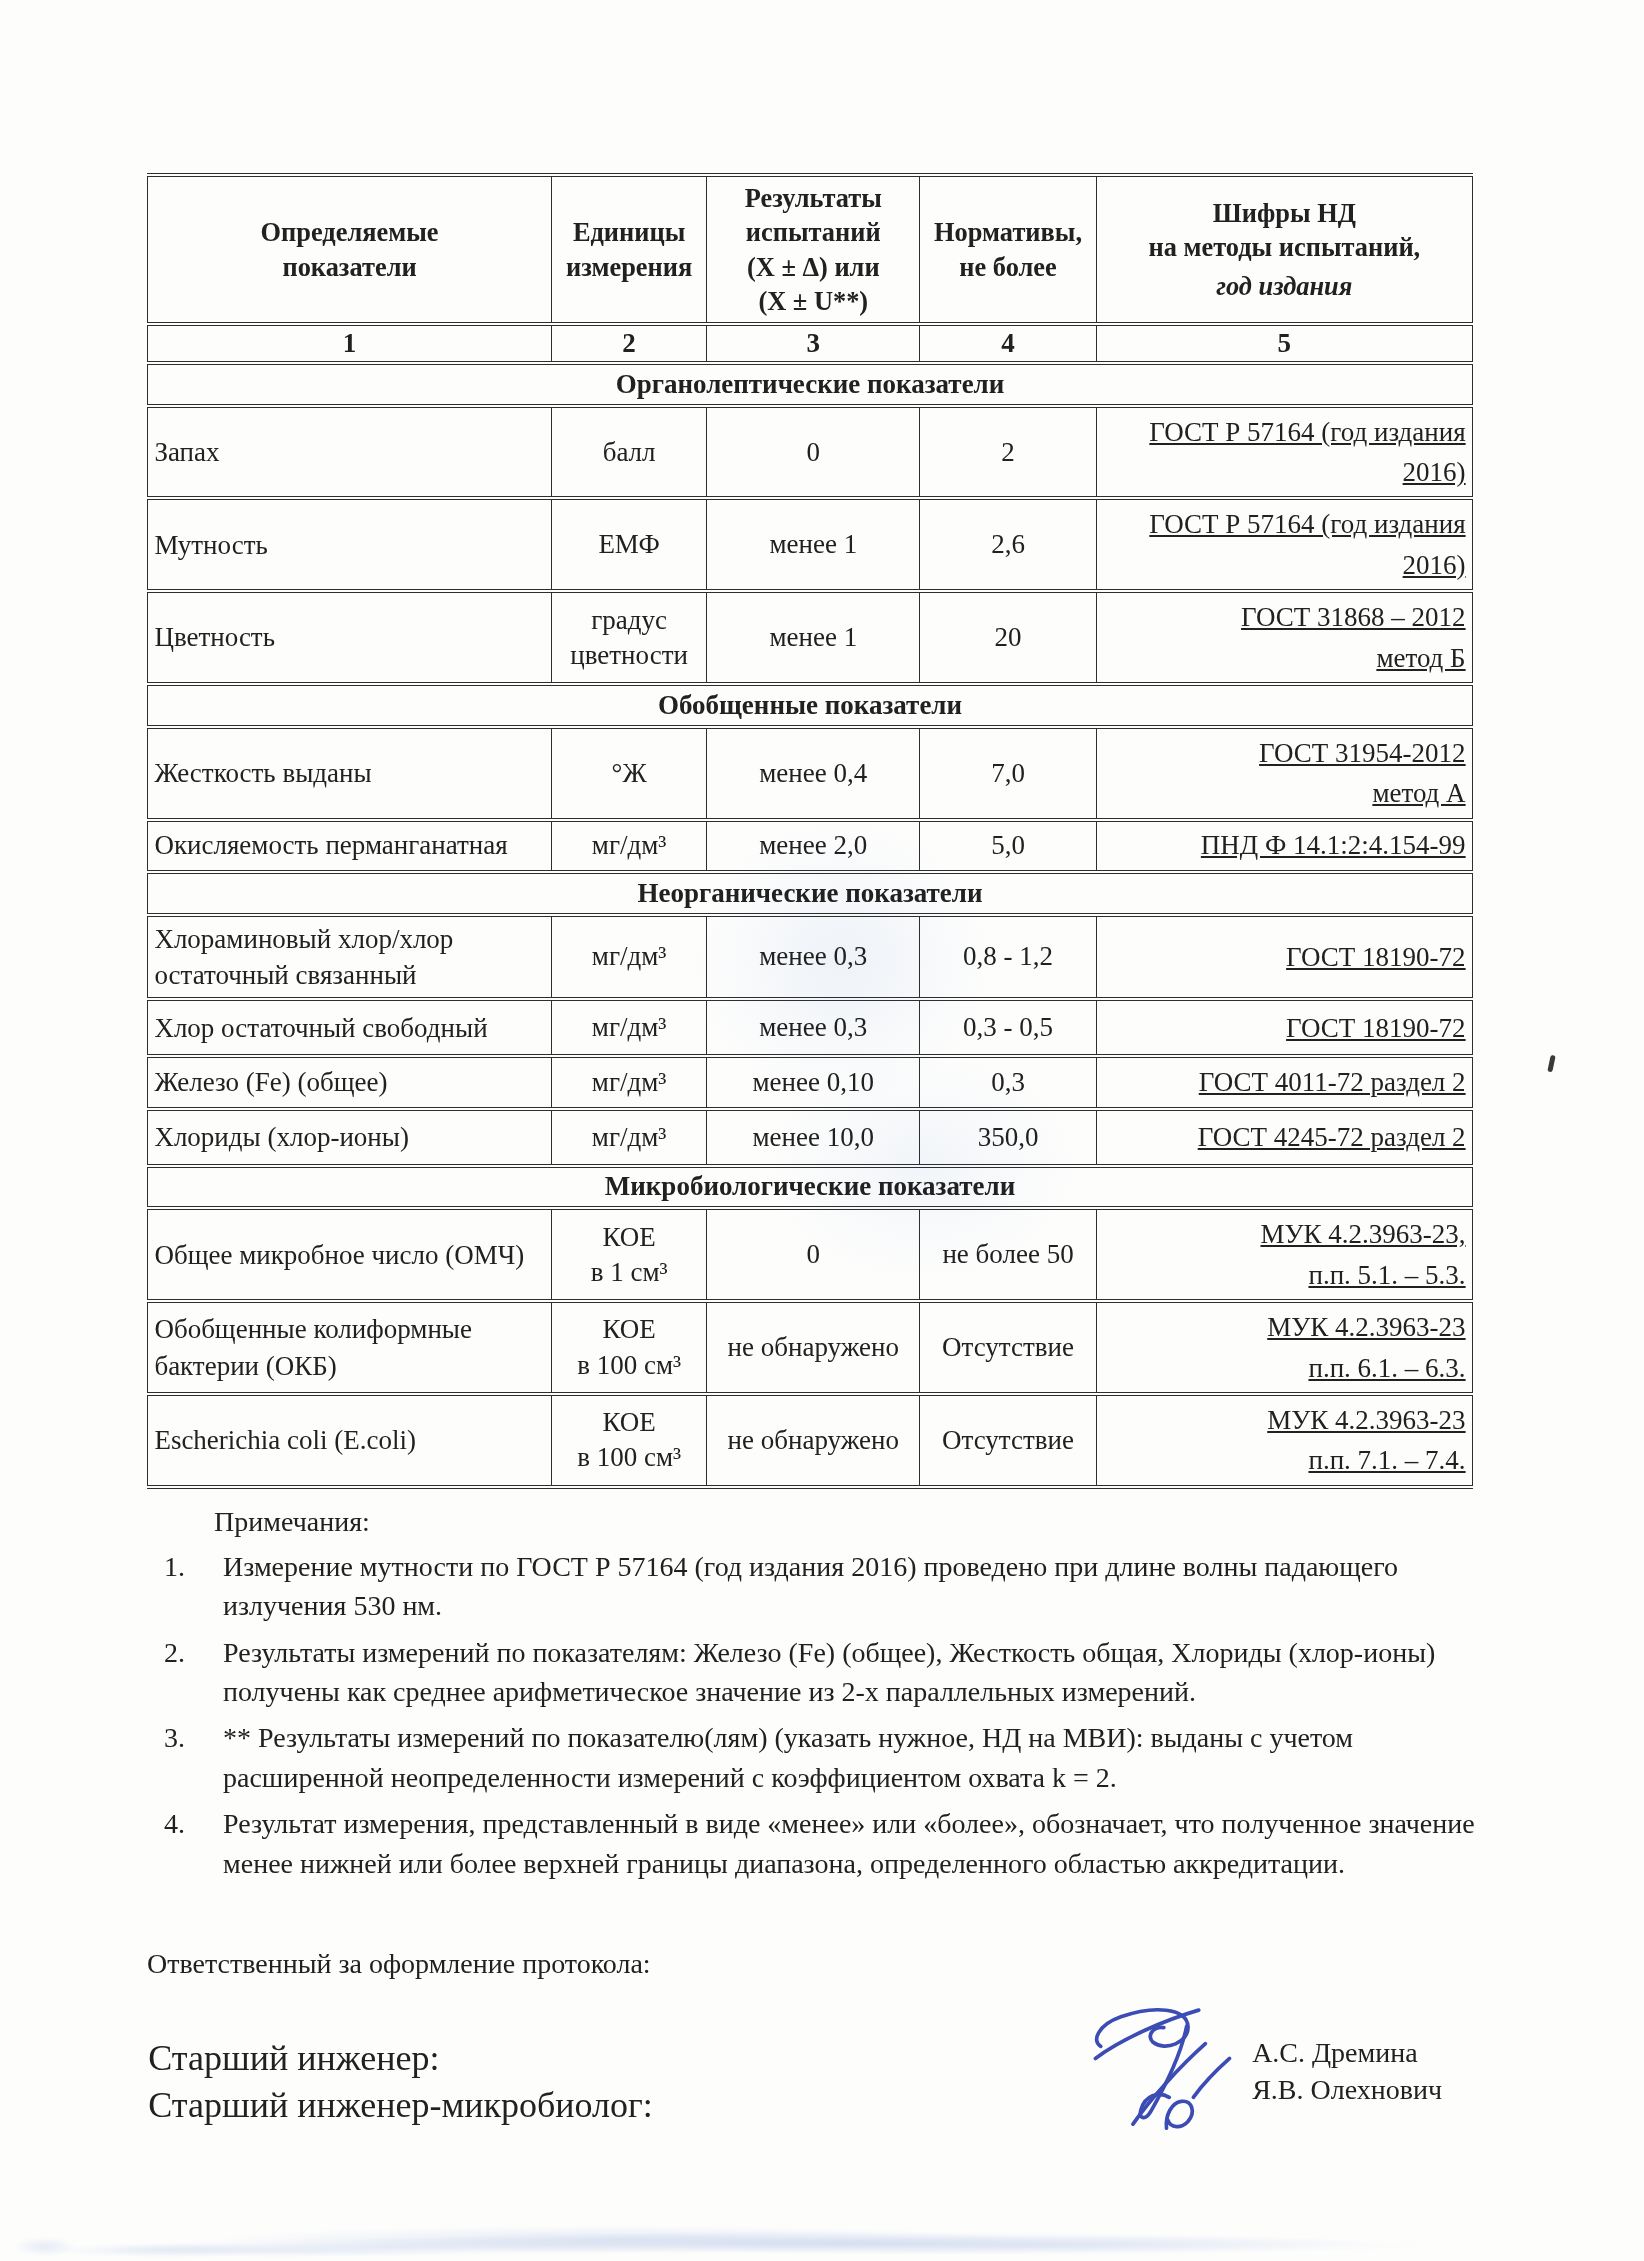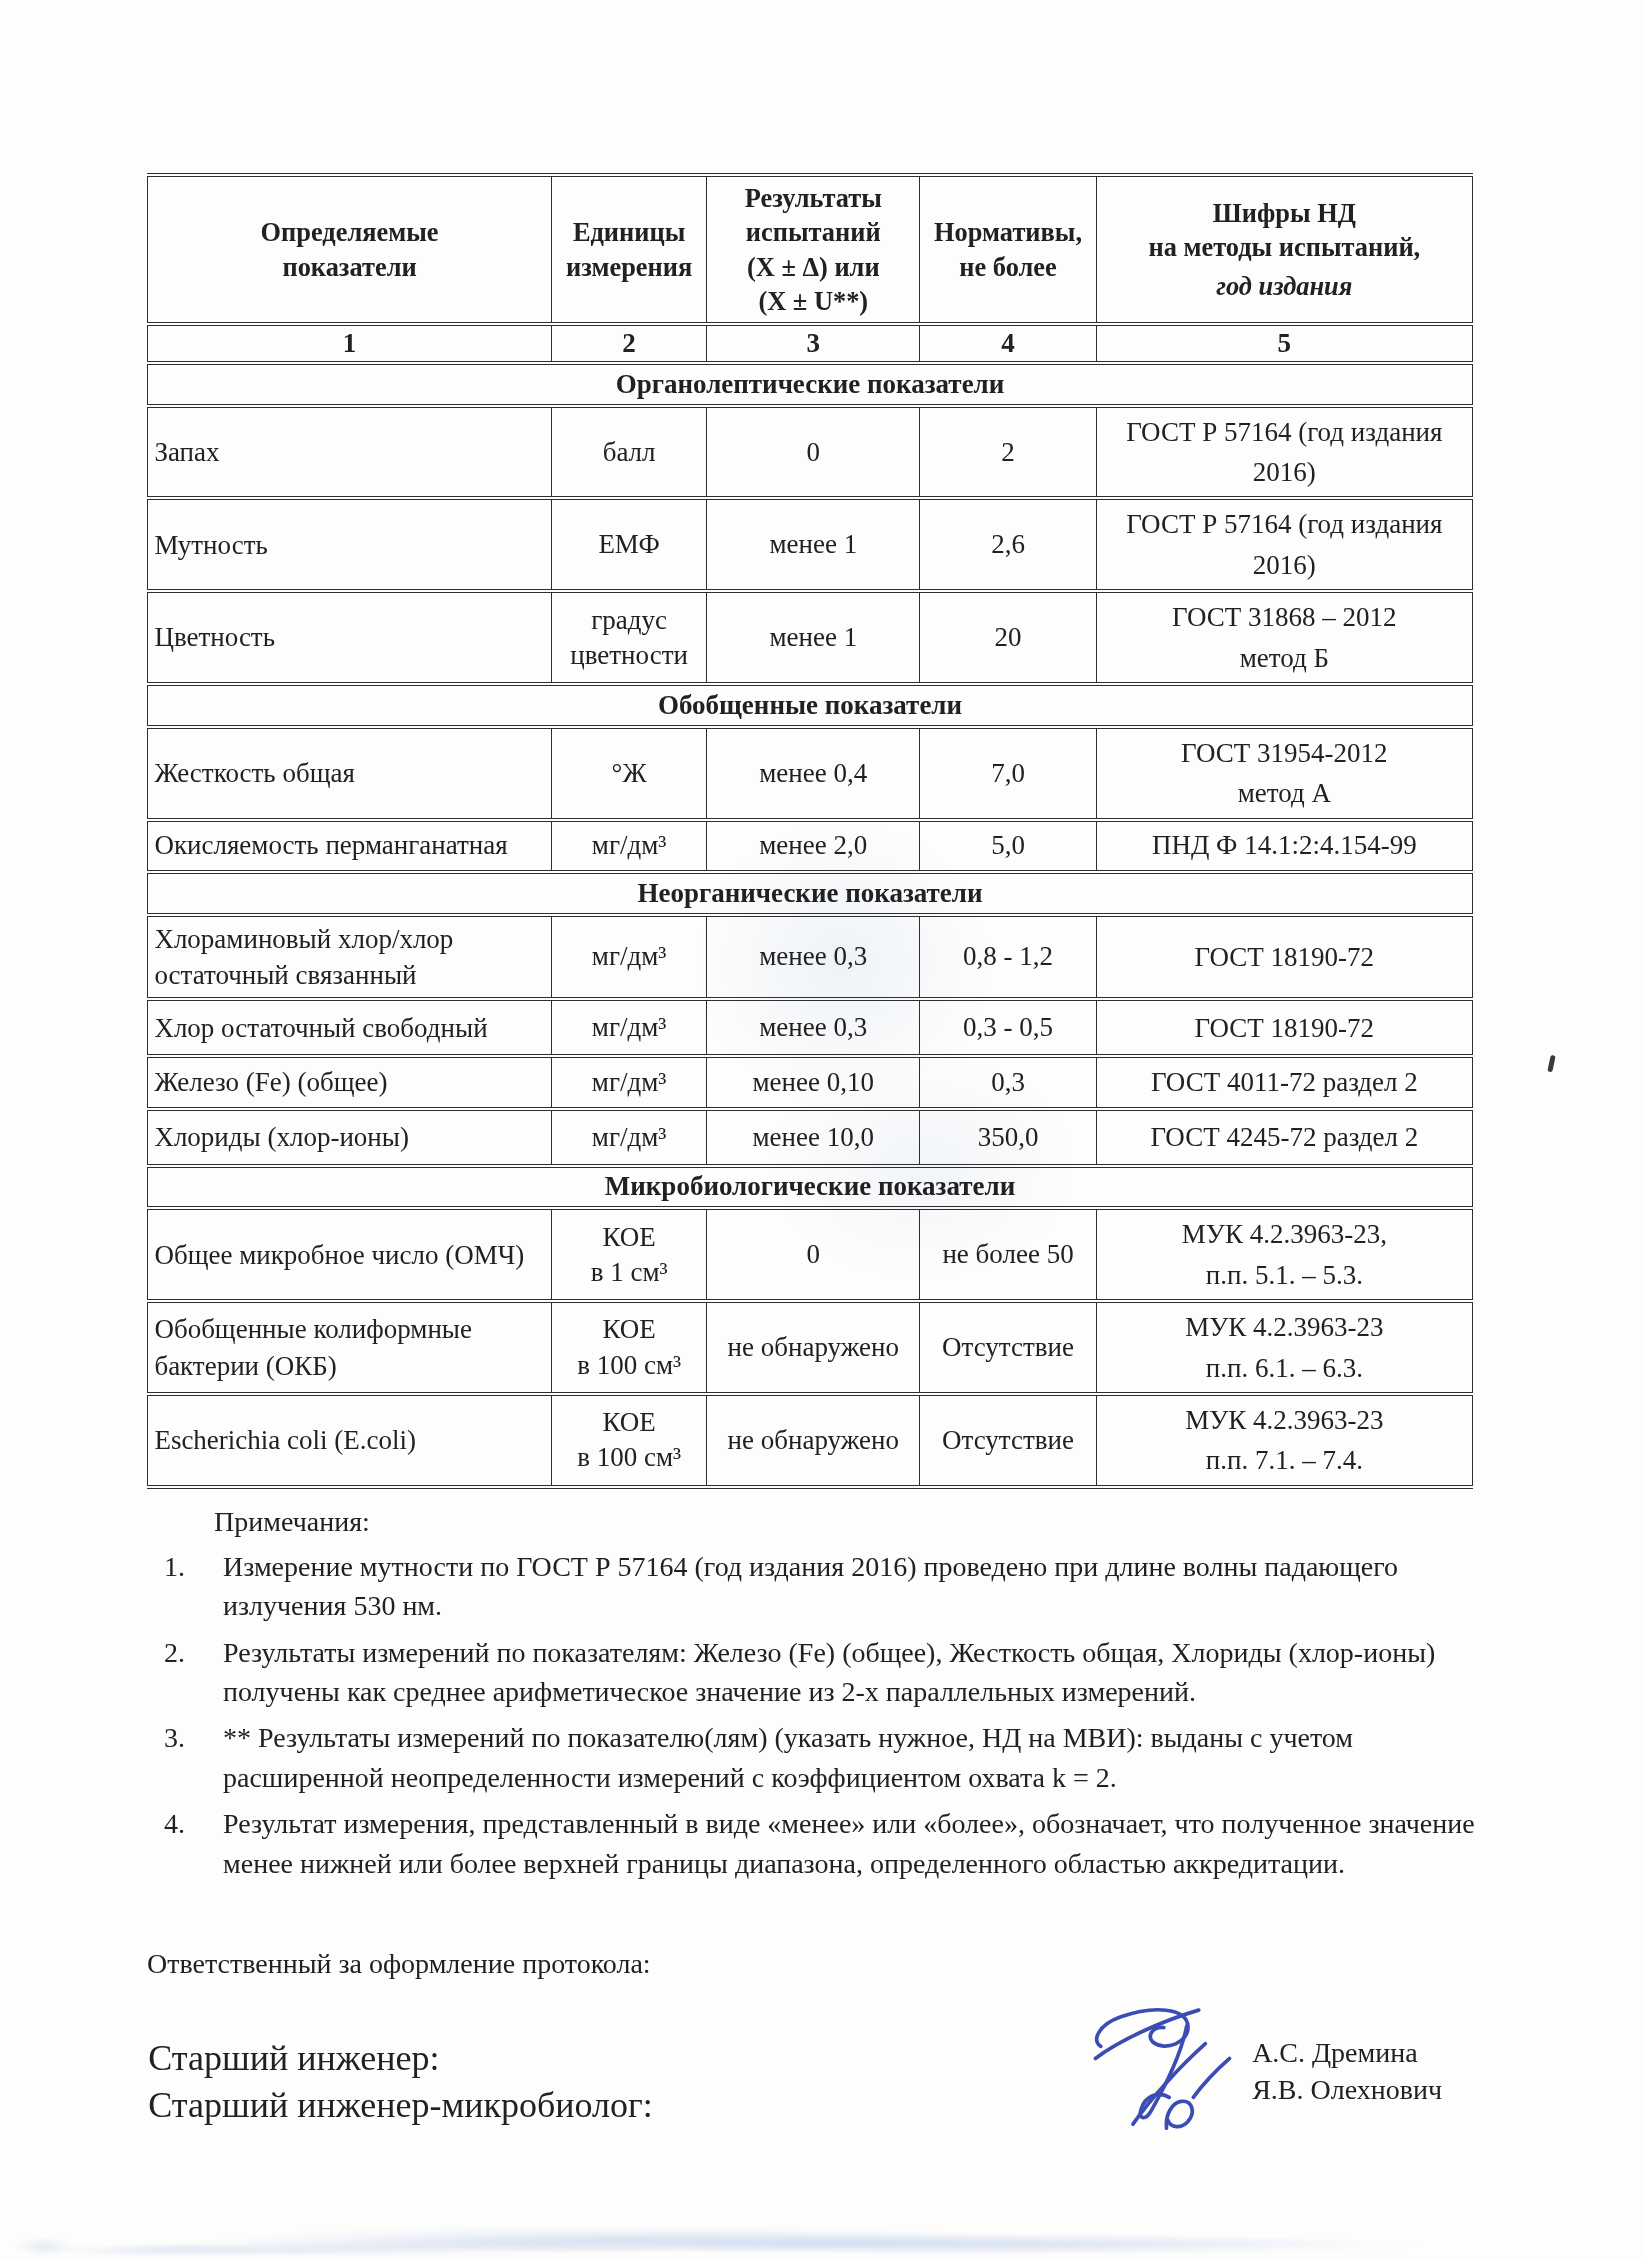--- a/index.html
+++ b/index.html
@@ -29,21 +29,21 @@
     white-space:pre-line;
     font-size:27px;
     padding:3.9px 6.4px;
   }
   table.results th {
     font-weight:700; text-align:center; line-height:1.3; font-size:26.4px;
   }
   th .hdr-italic { font-style:italic; font-weight:700; display:block; margin-top:3.9px; }
   td.c1 { text-align:left; padding-left:10.3px; line-height:1.35; }
   td.c2, td.c3, td.c4 { text-align:center; line-height:1.3; }
-  td.c5 { text-align:center; padding-left:15.5px; line-height:1.5; }
+  td.c5 { text-align:right; padding-left:15.5px; line-height:1.5;text-decoration:underline; }
   tr.numrow td { text-align:center; font-weight:700; font-size:27px; line-height:1; }
   td.section { text-align:center; font-weight:700; font-size:28px; }
 
   .notes-title { margin:17px 0 7.7px 67px; font-size:28px; }
   ol.notes { list-style:none; counter-reset:n; margin:9px 0 0 0; padding:0; }
   ol.notes li {
     counter-increment:n;
     position:relative;
     padding-left:76px;
     font-size:28px;
@@ -153,21 +153,21 @@
           <td class="c3">менее 1</td>
           <td class="c4">20</td>
           <td class="c5">ГОСТ 31868 – 2012
 метод Б</td>
         </tr>
 
         <tr style="height:35px">
           <td class="section" colspan="5">Обобщенные показатели</td>
         </tr>
         <tr style="height:59px">
-          <td class="c1">Жесткость общая</td>
+          <td class="c1">Жесткость выданы</td>
           <td class="c2">°Ж</td>
           <td class="c3">менее 0,4</td>
           <td class="c4">7,0</td>
           <td class="c5">ГОСТ 31954-2012
 метод А</td>
         </tr>
         <tr style="height:50px">
           <td class="c1">Окисляемость перманганатная</td>
           <td class="c2">мг/дм³</td>
           <td class="c3">менее 2,0</td>

